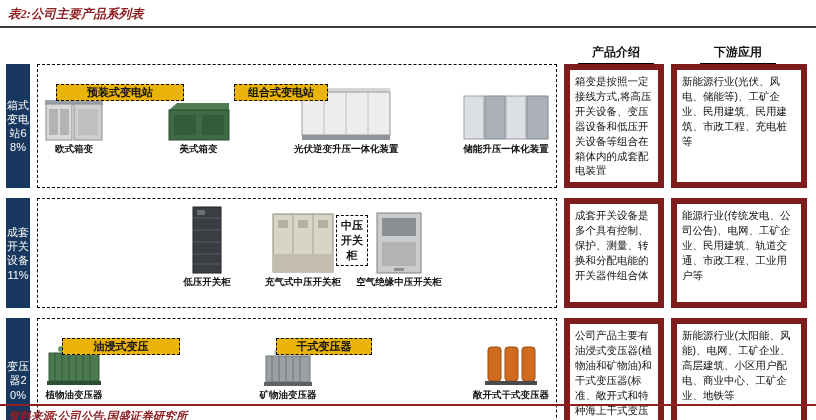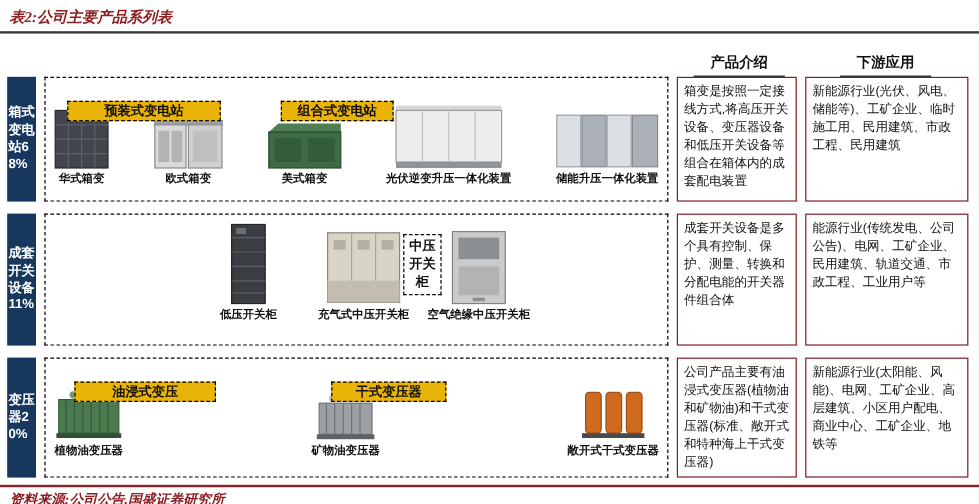--- a/index.html
+++ b/index.html
@@ -7,37 +7,37 @@
   .page{position:relative;width:772px;height:420px;background:#fff;}
   .title{position:absolute;left:8px;top:6px;font-size:12.5px;font-weight:bold;font-style:italic;
          color:var(--accent-red,#8e1f22);font-family:"Liberation Serif","DejaVu Serif",serif;}
   .title-rule{position:absolute;left:0;top:26px;width:816px;border-top:2px solid #3a3a3a;}
   .col-h{position:absolute;top:44px;font-weight:bold;font-size:12px;text-align:center;
          border-bottom:1.5px solid #000;padding-bottom:2px;}
   .intro-h{left:578px;width:76px;}
   .down-h{left:700px;width:76px;}
   .rows{position:absolute;top:64px;left:6px;width:804px;display:flex;flex-direction:column;gap:10px;}
   .prow{display:flex;gap:7px;align-items:stretch;}
-  .cat{width:24px;background:var(--sidebar-blue,#17375e);color:#fff;font-size:11px;font-weight:bold;
-       display:flex;align-items:center;justify-content:center;
+  .cat{width:24px;background:var(--sidebar-blue,#17375e);color:#fff;font-size:11px;font-weight:normal;
+       display:flex;align-items:center;justify-content:center;text-align:center;
        word-break:break-all;line-height:1.3;padding:14px 1px;box-sizing:border-box;}
   .panel{position:relative;width:520px;border:1.5px dashed #000;box-sizing:border-box;padding:2px 5px 3px;}
   .r1 .panel{min-height:104px;} .r2 .panel{min-height:110px;} .r3 .panel{min-height:100px;}
   .glabel{position:absolute;top:19px;border:1.2px dashed #000;font-weight:bold;font-size:11px;
           text-align:center;padding:0 2px;background:#eab308;white-space:nowrap;box-sizing:border-box;}
   .r1 .g0{left:18px;width:128px;} .r1 .g1{left:196px;width:94px;}
   .r3 .g0{left:24px;width:118px;} .r3 .g1{left:238px;width:96px;}
   .vlabel{position:absolute;left:298px;top:16px;width:32px;border:1.2px dashed #000;font-weight:bold;
           font-size:11px;text-align:center;word-break:break-all;line-height:1.35;padding:2px 1px;box-sizing:border-box;}
   .products{display:flex;align-items:flex-end;justify-content:space-between;margin-top:20px;padding:0 2px;}
   .r2 .products{margin-top:5px;justify-content:center;padding-left:14px;}
   .r2 .pwrap{width:96px;display:flex;justify-content:center;}
   .product{display:flex;flex-direction:column;align-items:center;margin:0;}
   .product figcaption{font-size:9.5px;font-weight:bold;margin-top:2px;white-space:nowrap;text-align:center;}
-  .tbox{box-sizing:border-box;border:1px solid #7f1d1d;padding:4px 5px;font-size:10.5px;line-height:1.42;}
+  .tbox{box-sizing:border-box;border:6px solid #7f1d1d;padding:4px 5px;font-size:10.5px;line-height:1.42;}
   .intro-box{width:100px;}
   .down-box{width:136px;}
   .footer-rule{position:absolute;left:0;top:404px;width:816px;border-top:2.5px solid var(--accent-red,#8e1f22);}
   .source{position:absolute;left:8px;top:409px;font-size:11.5px;font-weight:bold;font-style:italic;
           color:var(--accent-red,#8e1f22);font-family:"Liberation Serif","DejaVu Serif",serif;}
 </style>
 </head>
 <body>
 
 <div class="page">
@@ -50,34 +50,20 @@
 
   <div class="rows">
 
     <div class="prow r1">
       <div class="cat">箱式变电站68%</div>
       <div class="panel">
         <span class="glabel g0">预装式变电站</span>
         <span class="glabel g1">组合式变电站</span>
         <div class="products">
           <figure class="product">
-            <svg width="46" height="50">
-              <rect x="1" y="1" width="44" height="48" fill="#43454c" stroke="#26272b"></rect>
-              <g stroke="#5c5f68" stroke-width="1">
-                <line x1="1" y1="13" x2="45" y2="13"></line>
-                  <line x1="1" y1="25" x2="45" y2="25"></line>
-                  <line x1="1" y1="37" x2="45" y2="37"></line>
-                <line x1="12" y1="1" x2="12" y2="49"></line>
-                  <line x1="23" y1="1" x2="23" y2="49"></line>
-                  <line x1="34" y1="1" x2="34" y2="49"></line>
-              </g>
-            </svg>
-            <figcaption>华式箱变</figcaption>
-          </figure>
-          <figure class="product">
             <svg width="58" height="42">
               <rect x="0" y="1" width="58" height="5" fill="#9aa0a6"></rect>
               <rect x="1" y="5" width="26" height="36" fill="#d9d9d9" stroke="#8c8c8c"></rect>
               <rect x="29" y="5" width="28" height="36" fill="#cfcfcf" stroke="#8c8c8c"></rect>
               <rect x="4" y="10" width="9" height="26" fill="#b3b3b3"></rect>
               <rect x="15" y="10" width="9" height="26" fill="#b3b3b3"></rect>
               <rect x="33" y="10" width="20" height="26" fill="#bfbfbf"></rect>
             </svg>
             <figcaption>欧式箱变</figcaption>
           </figure>
@@ -106,21 +92,21 @@
               <rect x="1" y="3" width="20" height="43" fill="#dde0e3" stroke="#99a2aa"></rect>
               <rect x="22" y="3" width="20" height="43" fill="#aab0b6" stroke="#828a92"></rect>
               <rect x="43" y="3" width="20" height="43" fill="#dde0e3" stroke="#99a2aa"></rect>
               <rect x="64" y="3" width="21" height="43" fill="#aab0b6" stroke="#828a92"></rect>
             </svg>
             <figcaption>储能升压一体化装置</figcaption>
           </figure>
         </div>
       </div>
       <div class="tbox intro-box">箱变是按照一定接线方式,将高压开关设备、变压器设备和低压开关设备等组合在箱体内的成套配电装置</div>
-      <div class="tbox down-box">新能源行业(光伏、风电、储能等)、工矿企业、临时施工用、民用建筑、市政工程、民用建筑</div>
+      <div class="tbox down-box">新能源行业(光伏、风电、储能等)、工矿企业、民用建筑、民用建筑、市政工程、充电桩等</div>
     </div>
 
     <div class="prow r2">
       <div class="cat">成套开关设备11%</div>
       <div class="panel">
         <span class="vlabel">中压开关柜</span>
         <div class="products">
           <span class="pwrap">
             <figure class="product">
               <svg width="30" height="68">

